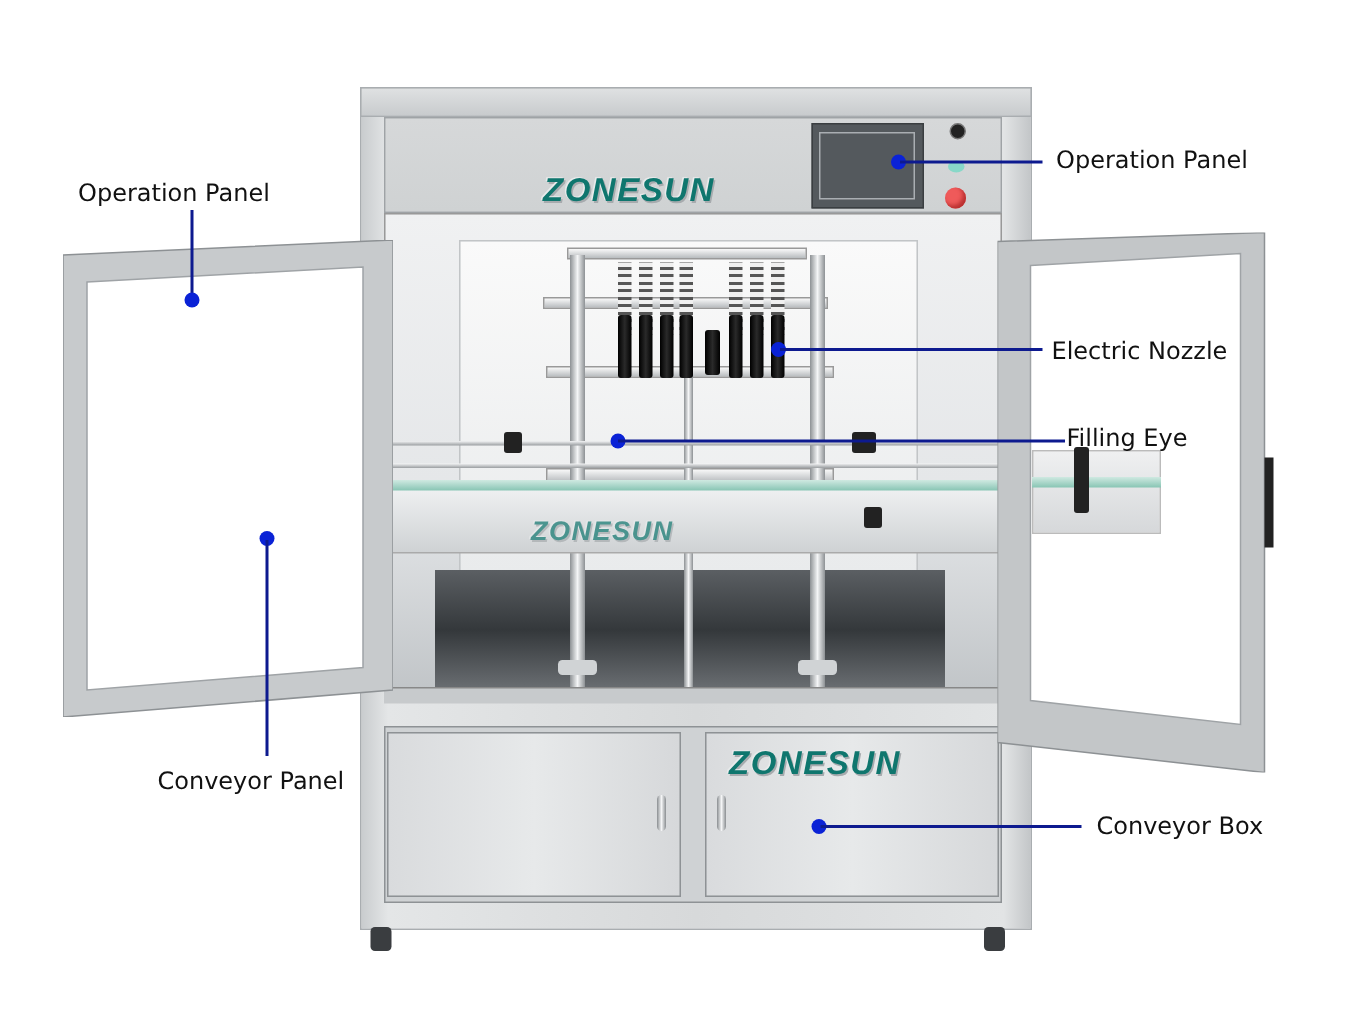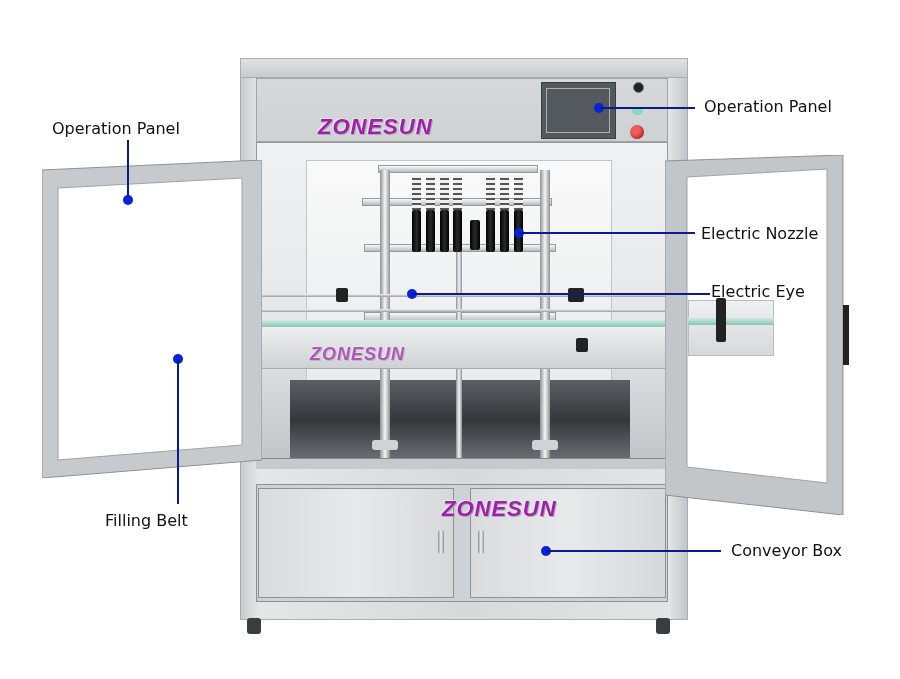--- a/index.html
+++ b/index.html
@@ -2,21 +2,21 @@
 <html><head>
 <meta charset="utf-8">
 <style>
   html, body { margin:0; padding:0; background:#ffffff; }
   body { width:900px; height:679px; position:relative; overflow:hidden; font-family:"DejaVu Sans", sans-serif; }
   .abs { position:absolute; }
   
   .frame { left:240px; top:58px; width:448px; height:562px; background:linear-gradient(90deg,#c9ccce 0%,#e4e6e7 4%,#d7d9da 50%,#e2e4e5 96%,#c3c6c8 100%); border:1px solid #a9adb0; box-sizing:border-box; }
   .top-cap { left:240px; top:58px; width:448px; height:20px; background:linear-gradient(#dfe1e2,#c8cbcd); border:1px solid #a9adb0; box-sizing:border-box; }
   .top-panel { left:256px; top:78px; width:412px; height:64px; background:linear-gradient(#d6d8d9,#cfd2d3); border:1px solid #9fa3a6; box-sizing:border-box; }
-  .logo { font-family:"Liberation Sans", sans-serif; font-weight:bold; font-style:italic; letter-spacing:1px; color:#a21caf; text-shadow: -1px -1px 0 #e8eaeb, 1px 1px 0 #a7abae; }
+  .logo { font-family:"Liberation Sans", sans-serif; font-weight:bold; font-style:italic; letter-spacing:1px; color:#0f766e; text-shadow: -1px -1px 0 #e8eaeb, 1px 1px 0 #a7abae; margin-left: 44px; }
   .hmi { left:541px; top:82px; width:75px; height:57px; background:#54595d; border:1px solid #3a3e41; box-sizing:border-box; }
   .hmi-inner { left:546px; top:88px; width:64px; height:45px; border:1px solid #a9aeb2; box-sizing:border-box; }
   .knob { left:633px; top:82px; width:9px; height:9px; border-radius:50%; background:#222; border:1px solid #777; }
   .green-btn { left:632px; top:107px; width:11px; height:8px; border-radius:50%; background:#88d8c8; }
   .red-btn { left:630px; top:125px; width:14px; height:14px; border-radius:50%; background:#ef5a5a; box-shadow:inset -2px -2px 3px #b83030; }
   .chamber { left:256px; top:142px; width:412px; height:326px; background:linear-gradient(#f0f1f2,#e4e6e8 60%,#bfc3c6); border:1px solid #999; box-sizing:border-box; }
   .inner-back { left:306px; top:160px; width:306px; height:222px; background:linear-gradient(#fafafa,#e9ebec); border:1px solid #c2c5c7; box-sizing:border-box; }
   .pit { left:290px; top:380px; width:340px; height:80px; background:linear-gradient(#5b5f63,#34383b 50%,#6b6f73); }
   .sill { left:256px; top:458px; width:412px; height:10px; background:#c7cacc; border-top:1px solid #888; }
   .cabinet { left:256px; top:484px; width:412px; height:118px; background:#cfd2d4; border:1px solid #8e9295; box-sizing:border-box; }
@@ -133,21 +133,21 @@
 <div class="abs dot" style="left:594px;top:103px;"></div>
 <div class="abs lead" style="left:600px;top:107px;width:95px;height:2px;"></div>
 <div class="abs label" style="left:704px;top:97px;">Operation Panel</div>
 
 <div class="abs dot" style="left:514px;top:228px;"></div>
 <div class="abs lead" style="left:520px;top:232px;width:175px;height:2px;"></div>
 <div class="abs label" style="left:701px;top:224px;">Electric Nozzle</div>
 
 <div class="abs dot" style="left:407px;top:289px;"></div>
 <div class="abs lead" style="left:412px;top:293px;width:298px;height:2px;"></div>
-<div class="abs label" style="left:711px;top:282px;">Electric Eye</div>
+<div class="abs label" style="left:711px;top:282px;">Filling Eye</div>
 
 <div class="abs dot" style="left:173px;top:354px;"></div>
 <div class="abs lead" style="left:177px;top:360px;width:2px;height:144px;"></div>
-<div class="abs label" style="left:105px;top:511px;">Filling Belt</div>
+<div class="abs label" style="left:105px;top:511px;">Conveyor Panel</div>
 
 <div class="abs dot" style="left:541px;top:546px;"></div>
 <div class="abs lead" style="left:547px;top:550px;width:174px;height:2px;"></div>
 <div class="abs label" style="left:731px;top:541px;">Conveyor Box</div>
 
 </body></html>

